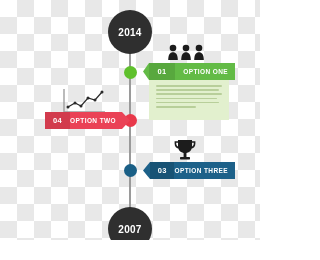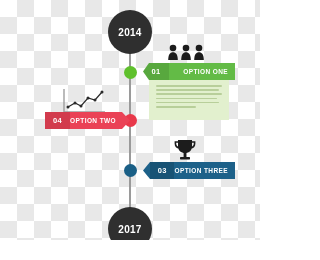--- a/index.html
+++ b/index.html
@@ -99,20 +99,21 @@
   
   .ribbon-green {
     left: 143px;
     top: 63px;
     width: 92px;
     background: #63bb46;
     clip-path: polygon(0% 50%, 6px 0%, 100% 0%, 100% 100%, 6px 100%);
   }
   .ribbon-green .num {
     background: rgba(0,0,0,0.10);
+    margin-left: 6px;
   }
 
   
   .card-green {
     position: absolute;
     left: 149px;
     top: 80px;
     width: 80px;
     height: 40px;
     background: #e2f0ce;
@@ -169,21 +170,21 @@
 
 <div id="canvas">
 
   <div class="spine spine-top"></div>
 
   <div class="year-circle year-top">
     <span>2014</span>
   </div>
 
   <div class="year-circle year-bottom">
-    <span>2017</span>
+    <span>2007</span>
   </div>
 
   <div class="node node-green"></div>
   <div class="node node-red"></div>
   <div class="node node-blue"></div>
 
   <div class="icon-wrap icon-people">
     <svg width="36" height="18" viewBox="0 0 36 18" xmlns="http://www.w3.org/2000/svg">
       <g fill="#1c1c1c">
         <circle cx="5" cy="5" r="3.3"></circle>

